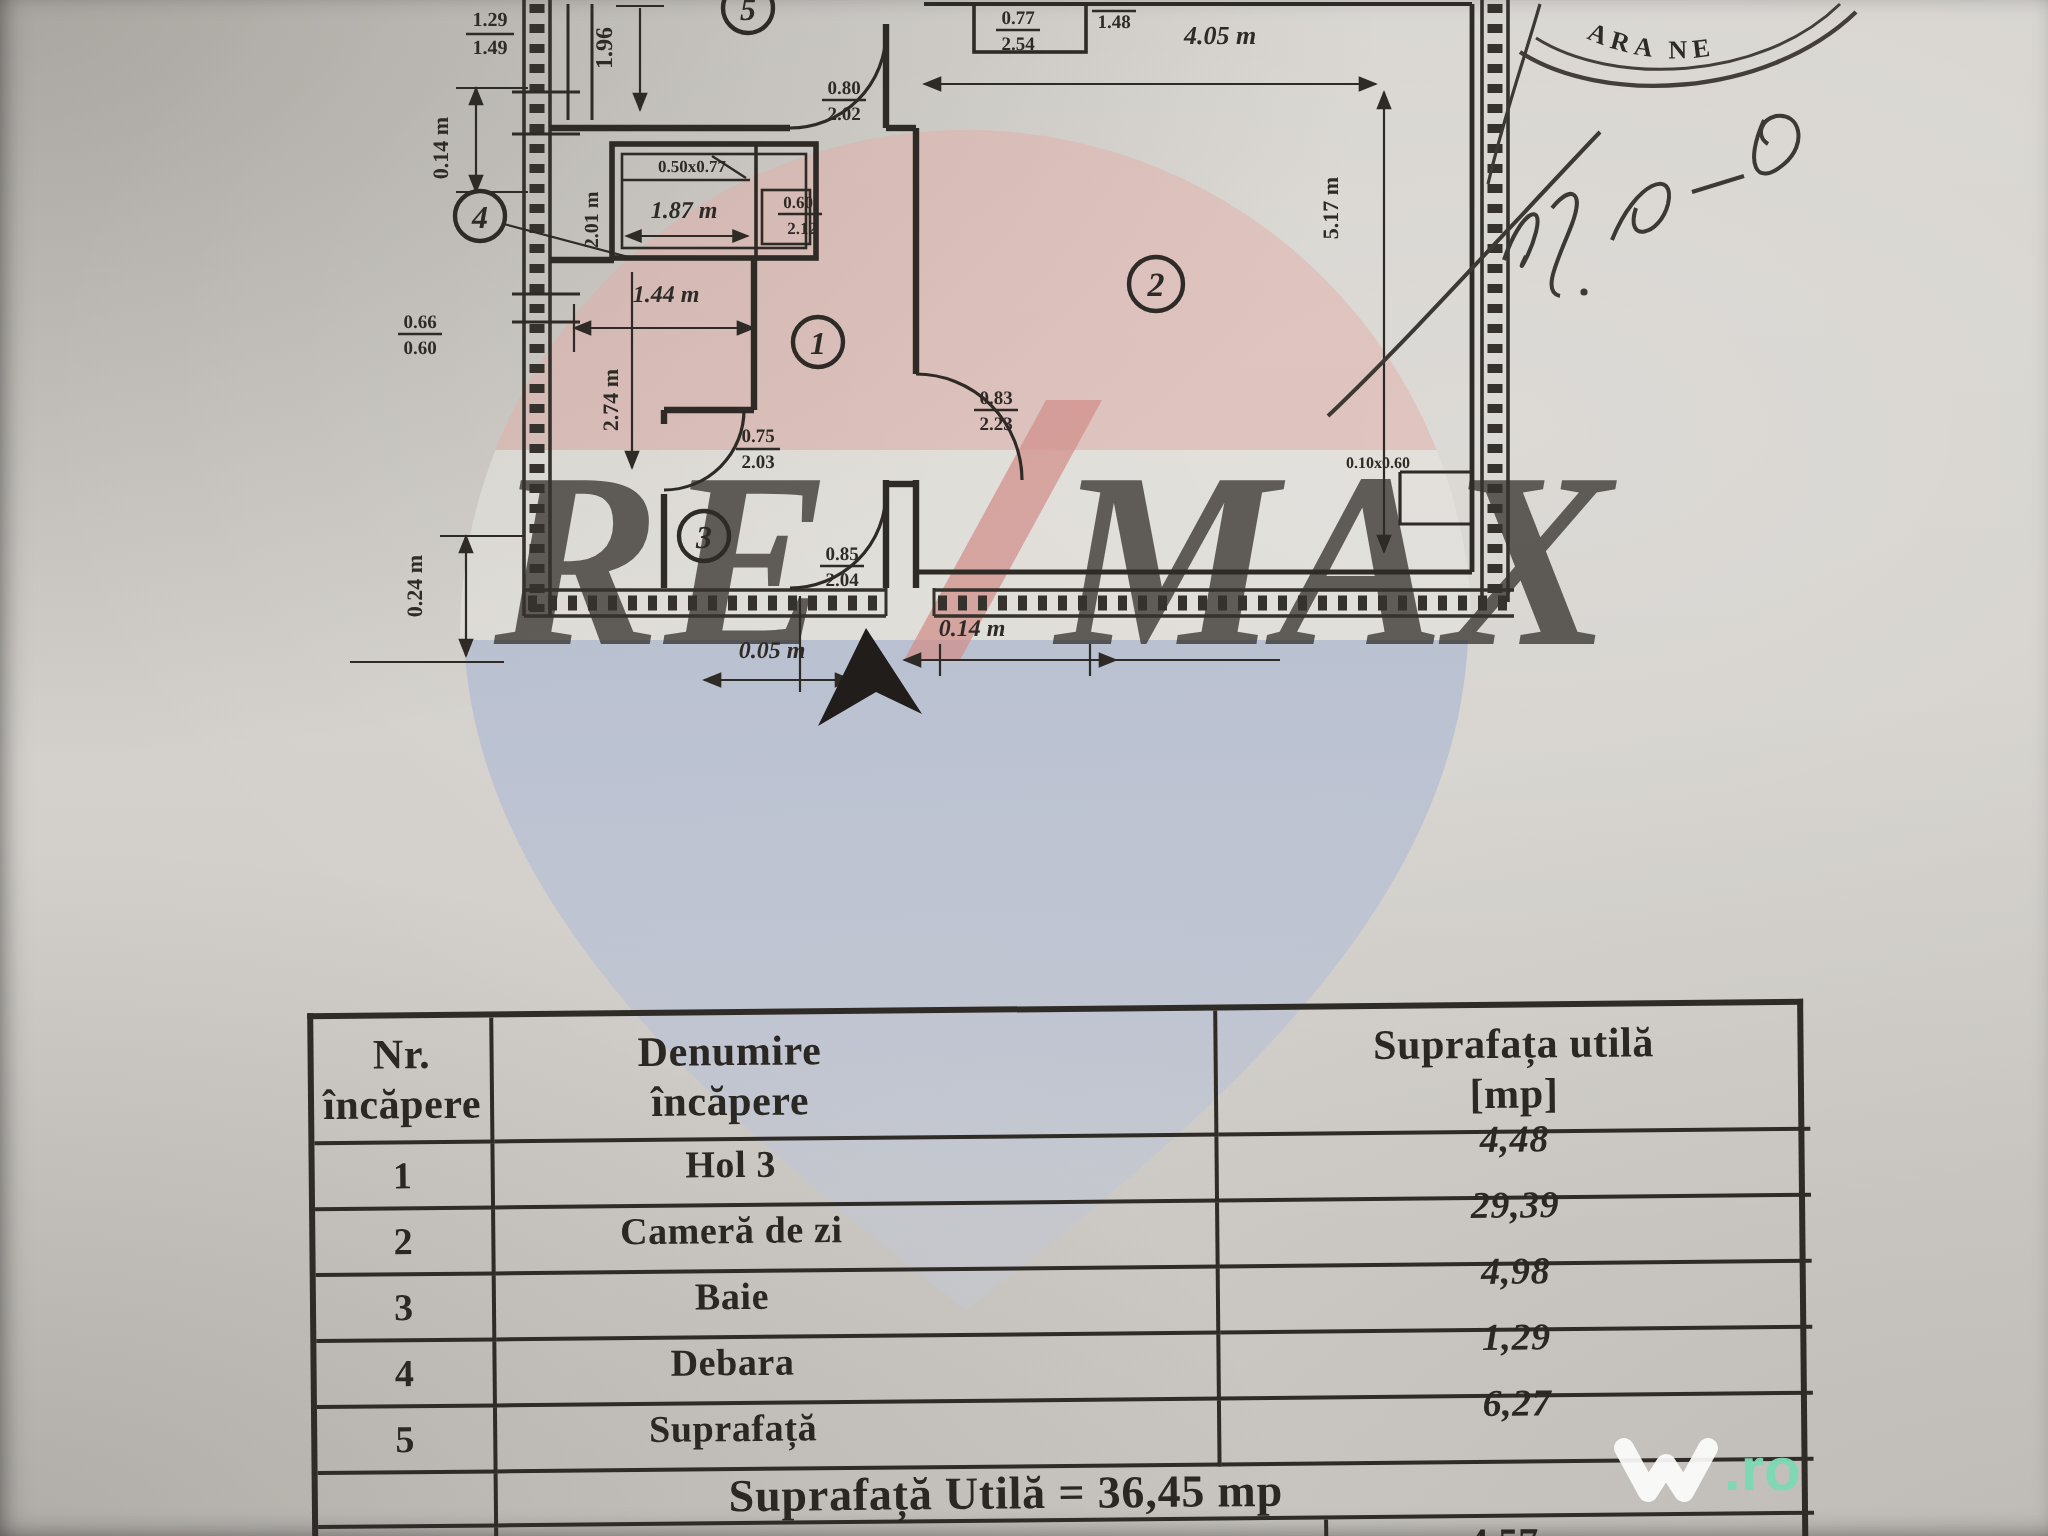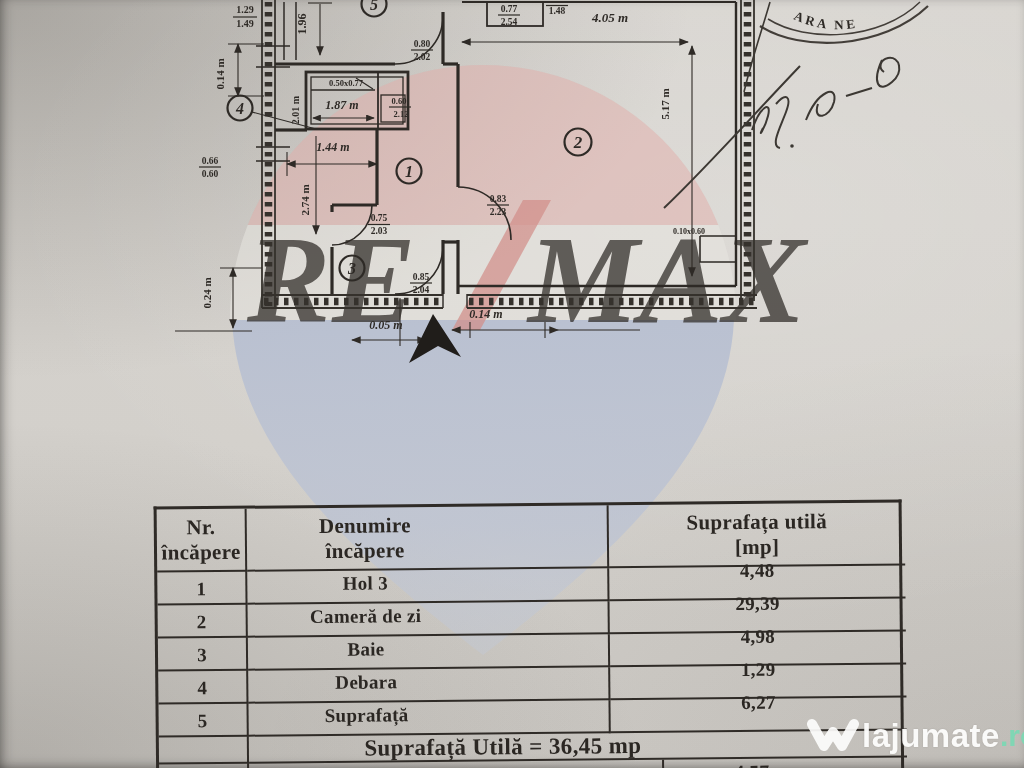--- a/index.html
+++ b/index.html
@@ -25,21 +25,21 @@
   }
   .tb{border:3px solid #2f2b27;border-bottom:none;}
   .trow{display:grid;grid-template-columns:90px 362px 296px;}
   .trow > div{border-right:2.5px solid #2f2b27;border-bottom:2.5px solid #2f2b27;
     display:flex;align-items:center;justify-content:center;flex-direction:column;
     font-size:19px;font-weight:bold;letter-spacing:.3px;}
   .trow > div:last-child{border-right:none;}
   .thead > div{height:61px;font-size:21px;line-height:25px;}
   .tr-body > div{height:31px;}
   .nm{transform:translate(-62px,-3px);}
-  .ar{transform:translateY(-12px);}
+  .ar{transform:translateY(-12px);font-style:italic;}
   .nr{transform:translateY(1px);}
   .hd2{transform:translateX(-62px);text-align:center;}
   .tfoot{display:grid;grid-template-columns:90px 658px;}
   .tfoot > div{border-bottom:2.5px solid #2f2b27;height:25px;display:flex;align-items:center;justify-content:center;}
   .tfoot .ftxt{font-size:23px;font-weight:bold;transform:translateX(-75px);letter-spacing:.4px;}
   .tfoot > div:first-child{border-right:2.5px solid #2f2b27;}
   .tpartial{display:grid;grid-template-columns:90px 415px 243px;height:40px;}
   .tpartial > div{border-right:2.5px solid #2f2b27;display:flex;align-items:flex-start;justify-content:center;font-size:20px;font-weight:bold;}
   .tpartial > div:last-child{border-right:none;}
   .tpartial .pa{transform:translate(-34px,2px);}
@@ -349,17 +349,16 @@
             <span class="pa">4,57</span>
           </div>
       </div>
     </div>
   </div>
 
   <div id="lj">
     <svg width="58" height="44" viewBox="0 0 58 44">
       <polyline points="8,10 20,32 29,18 38,32 50,10" fill="none" stroke="#fdfdfc" stroke-width="10" stroke-linecap="round" stroke-linejoin="round" opacity=".96"></polyline>
     </svg>
-    <span class="t">lajumate</span>
     <span class="ro">.ro</span>
   </div>
 
 </div>
 
 </body></html>

